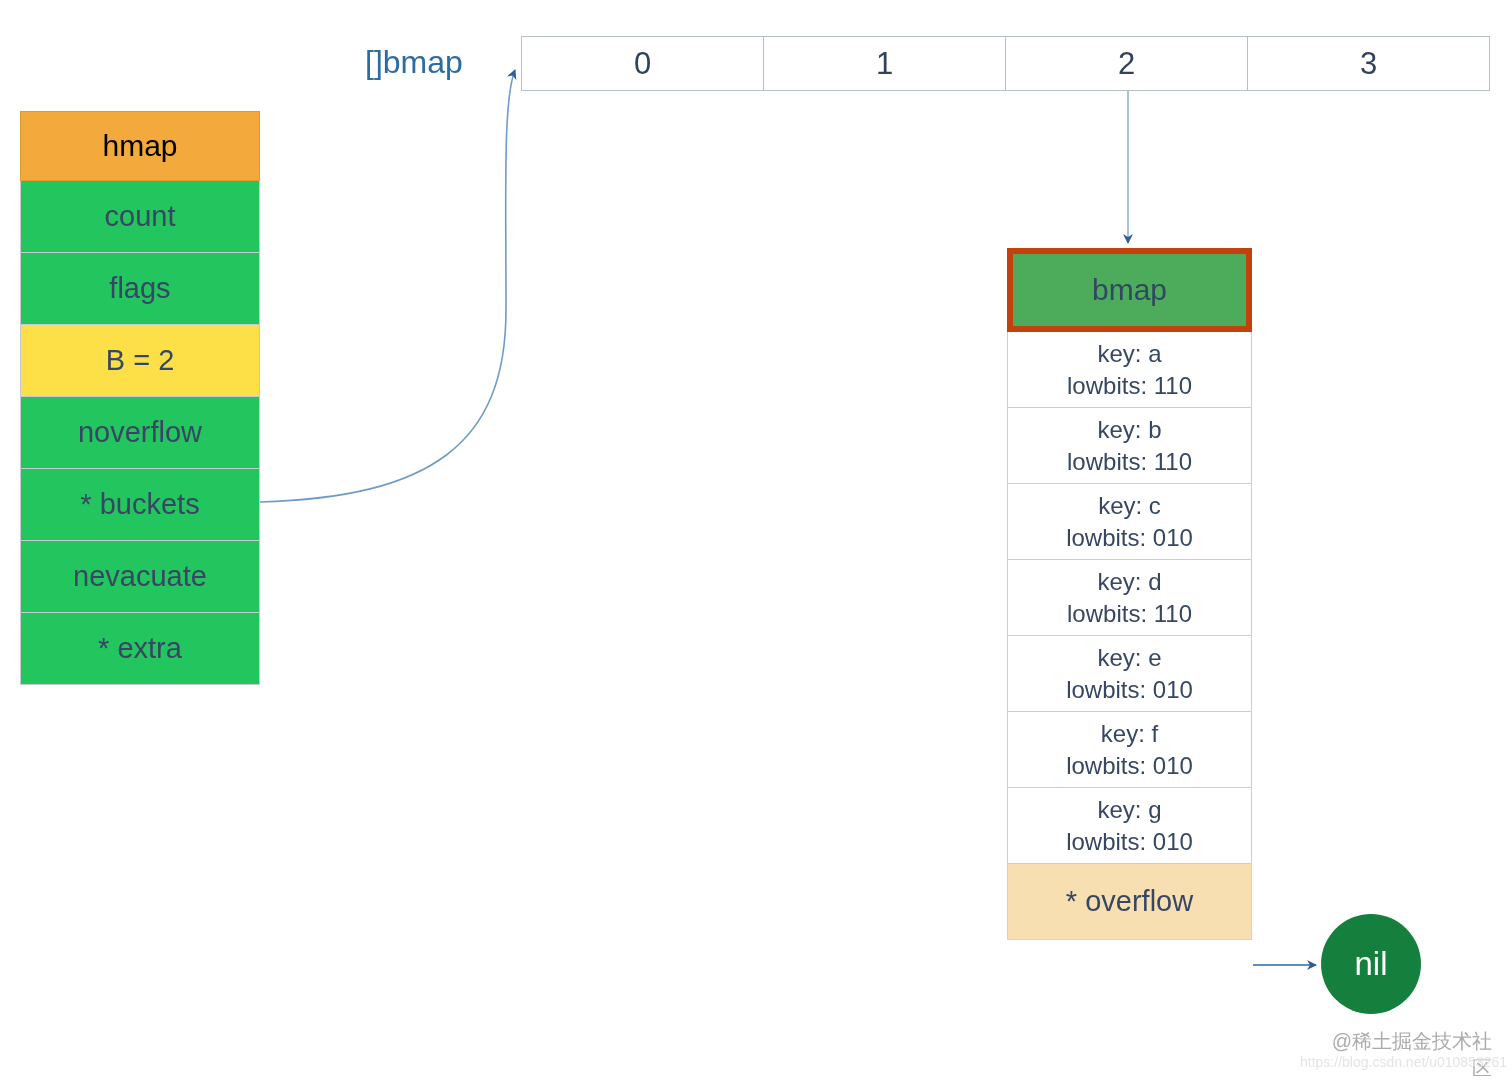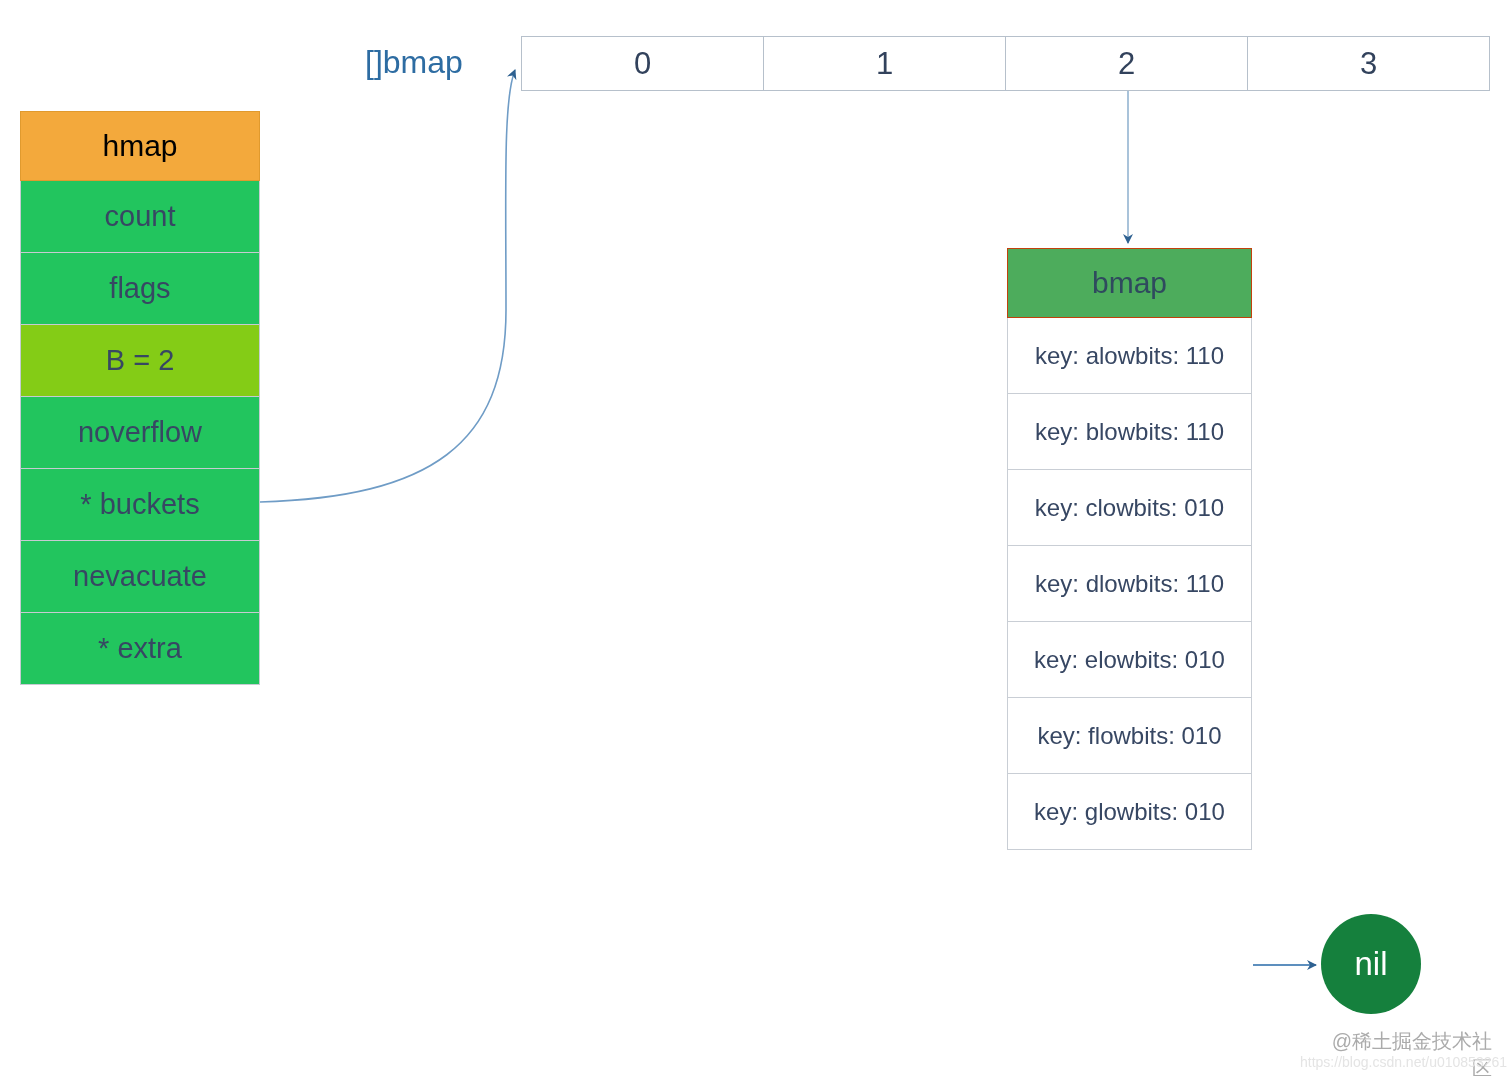--- a/index.html
+++ b/index.html
@@ -32,21 +32,21 @@
   }
   .hmap-table .row {
     height: 72px;
     background: #22c55e;
     display: flex; align-items: center; justify-content: center;
     font-size: 29px;
     color: #374763;
     border: 1px solid #c6cbd2;
     border-top: none;
   }
-  .hmap-table .row.hl { background: #84cc16; }
+  .hmap-table .row.hl { background: #fde047; }
 
   
   .bmap-slice-label {
     position: absolute;
     left: 365px; top: 44px;
     font-size: 32px;
     color: #2d6ca2;
   }
   .bucket-array {
     position: absolute;
@@ -65,33 +65,33 @@
   }
   .bucket-array .cell:last-child { border-right: none; }
 
   
   .bmap-table {
     position: absolute;
     left: 1007px; top: 248px;
     width: 245px;
   }
   .bmap-table .hdr {
-    height: 70px;
+    height: 84px;
     background: #4dac5c;
     display: flex; align-items: center; justify-content: center;
     font-size: 30px;
     color: #2f4a5e;
-    border: 1px solid #c2410c;
+    border: 6px solid #c2410c;
   }
   .bmap-table .slot {
     height: 76px;
     background: #ffffff;
     border: 1px solid #c9ced5;
     border-top: none;
-    display: flex; flex-direction: row;
+    display: flex; flex-direction: column;
     align-items: center; justify-content: center;
     font-size: 24px;
     line-height: 1.32;
     color: #374763;
   }
   .bmap-table .slot.single { font-size: 24px; }
   .bmap-table .slot.overflow {
     background: #f8dfb2;
     border-color: #eccf9c;
     font-size: 29px;
@@ -205,20 +205,21 @@
       <span>lowbits: 010</span>
     </div>
     <div class="slot">
       <span>key: f</span>
       <span>lowbits: 010</span>
     </div>
     <div class="slot">
       <span>key: g</span>
       <span>lowbits: 010</span>
     </div>
+    <div class="slot overflow">* overflow</div>
   </div>
 
   <div class="nil-circle">nil</div>
 
 
   <div class="wm-community">@稀土掘金技术社区</div>
   <div class="wm-url">https://blog.csdn.net/u010853261</div>
 
 </div>
 

